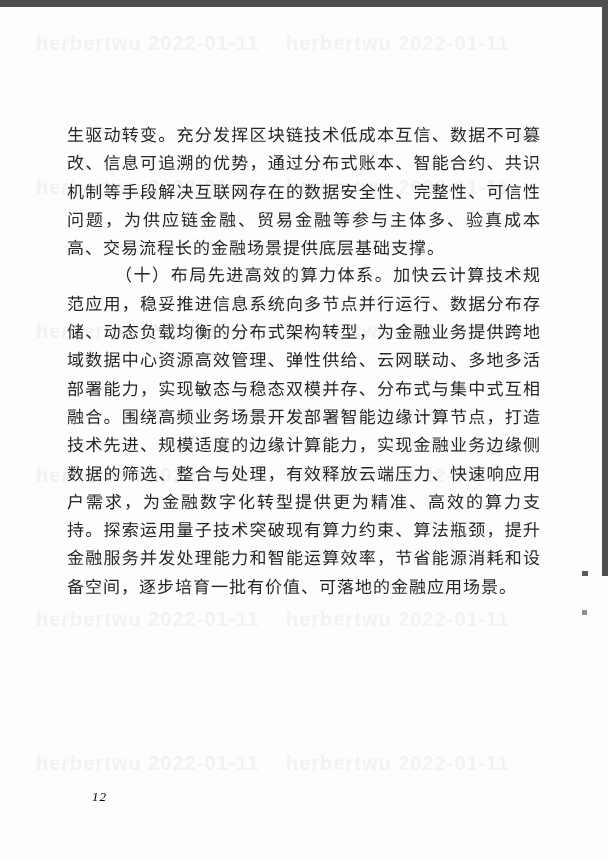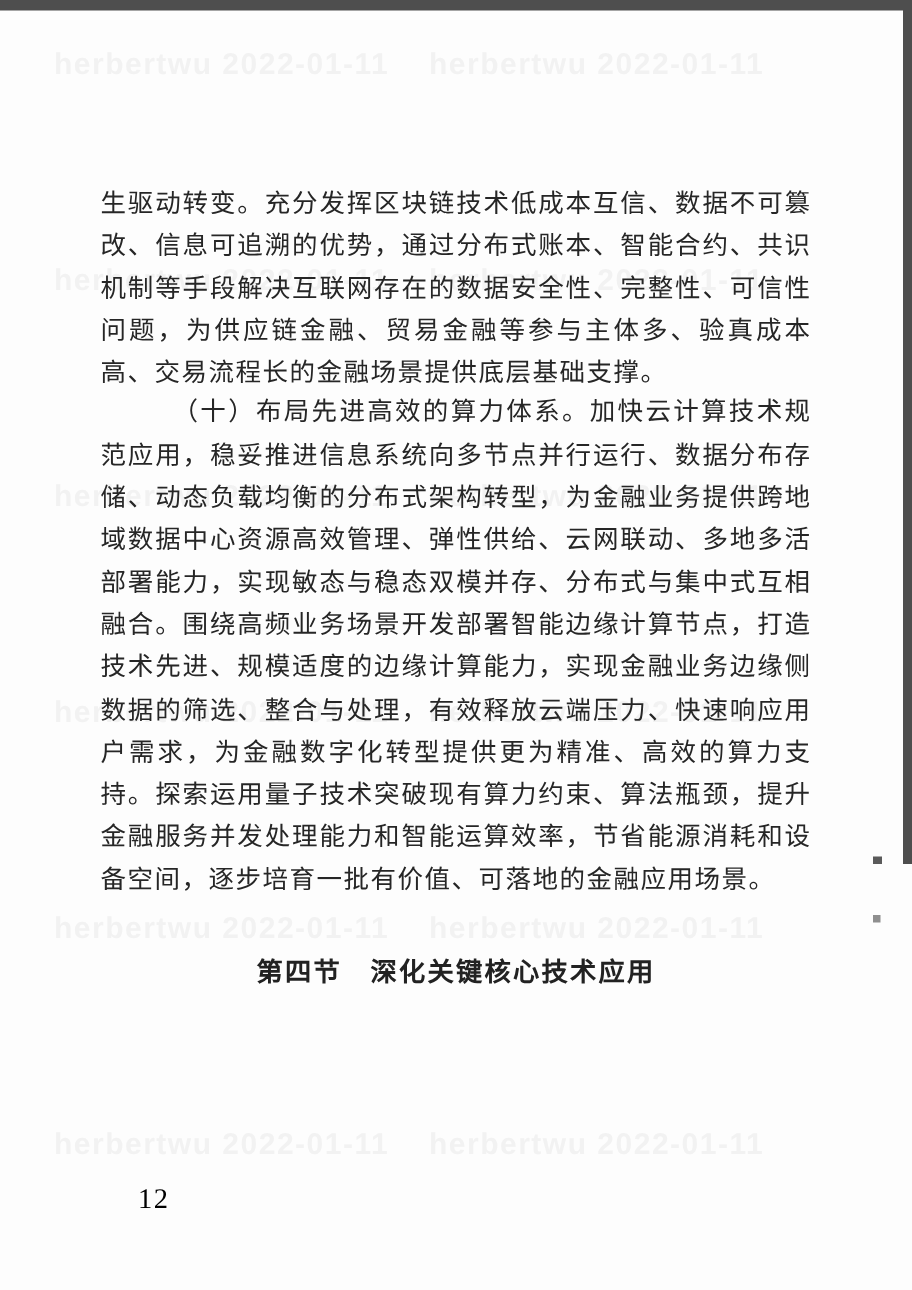--- a/index.html
+++ b/index.html
@@ -82,23 +82,24 @@
     font-size: 17.5px;
     font-weight: 600;
     letter-spacing: 1.5px;
     text-align: center;
     color: #222222;
   }
   .page-number {
     position: absolute;
     left: 92px;
     top: 789px;
-    font-size: 19px;
+    font-size: 13px;
     letter-spacing: 1px;
     color: #000000;
+    font-style: italic;
   }
 </style>
 </head>
 <body>
 
 <div class="page">
 
   <div class="scan-band-top"></div>
   <div class="scan-band-right"></div>
   <div class="speck-1"></div>
@@ -115,18 +116,17 @@
     <span style="left:286px;top:460px">herbertwu 2022-01-11</span>
     <span style="left:36px;top:604px">herbertwu 2022-01-11</span>
     <span style="left:286px;top:604px">herbertwu 2022-01-11</span>
     <span style="left:36px;top:748px">herbertwu 2022-01-11</span>
     <span style="left:286px;top:748px">herbertwu 2022-01-11</span>
   </div>
 
   <main class="content">
     <p class="body-para">生驱动转变。充分发挥区块链技术低成本互信、数据不可篡改、信息可追溯的优势，通过分布式账本、智能合约、共识机制等手段解决互联网存在的数据安全性、完整性、可信性问题，为供应链金融、贸易金融等参与主体多、验真成本高、交易流程长的金融场景提供底层基础支撑。</p>
     <p class="body-para indented">（十）布局先进高效的算力体系。加快云计算技术规范应用，稳妥推进信息系统向多节点并行运行、数据分布存储、动态负载均衡的分布式架构转型，为金融业务提供跨地域数据中心资源高效管理、弹性供给、云网联动、多地多活部署能力，实现敏态与稳态双模并存、分布式与集中式互相融合。围绕高频业务场景开发部署智能边缘计算节点，打造技术先进、规模适度的边缘计算能力，实现金融业务边缘侧数据的筛选、整合与处理，有效释放云端压力、快速响应用户需求，为金融数字化转型提供更为精准、高效的算力支持。探索运用量子技术突破现有算力约束、算法瓶颈，提升金融服务并发处理能力和智能运算效率，节省能源消耗和设备空间，逐步培育一批有价值、可落地的金融应用场景。</p>
-    <h2 class="section-heading">第四节　深化关键核心技术应用</h2>
   </main>
 
   <div class="page-number">12</div>
 
 </div>
 
 </body></html>

